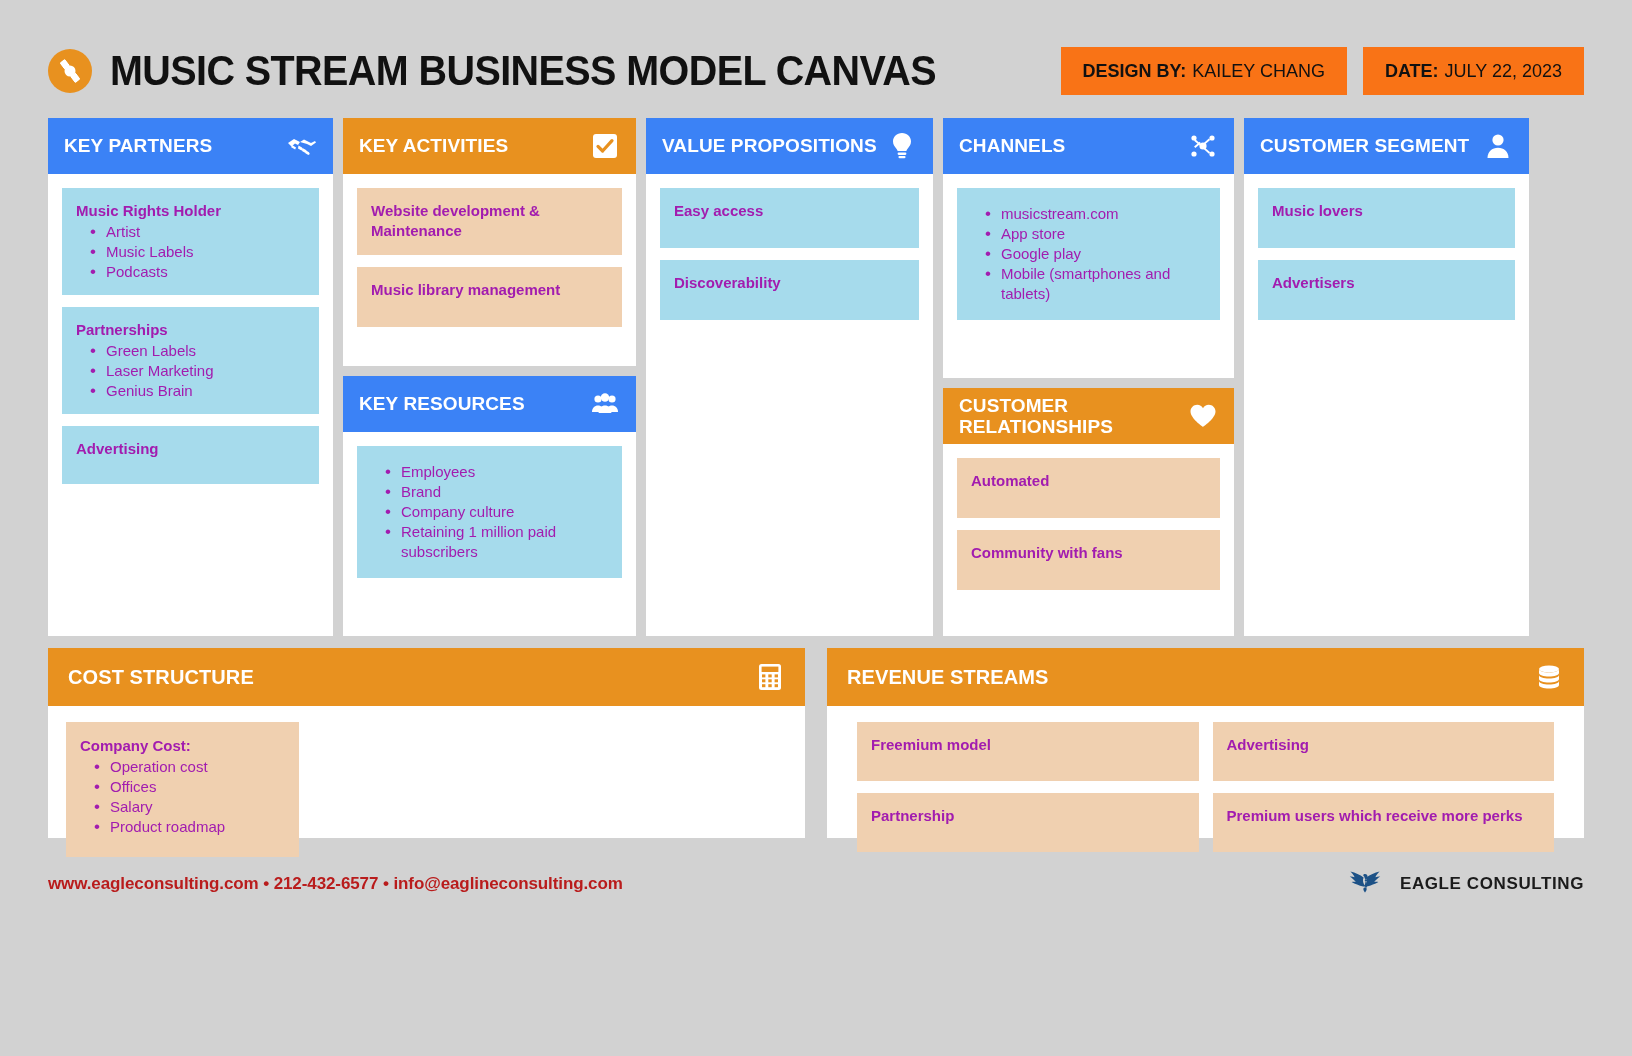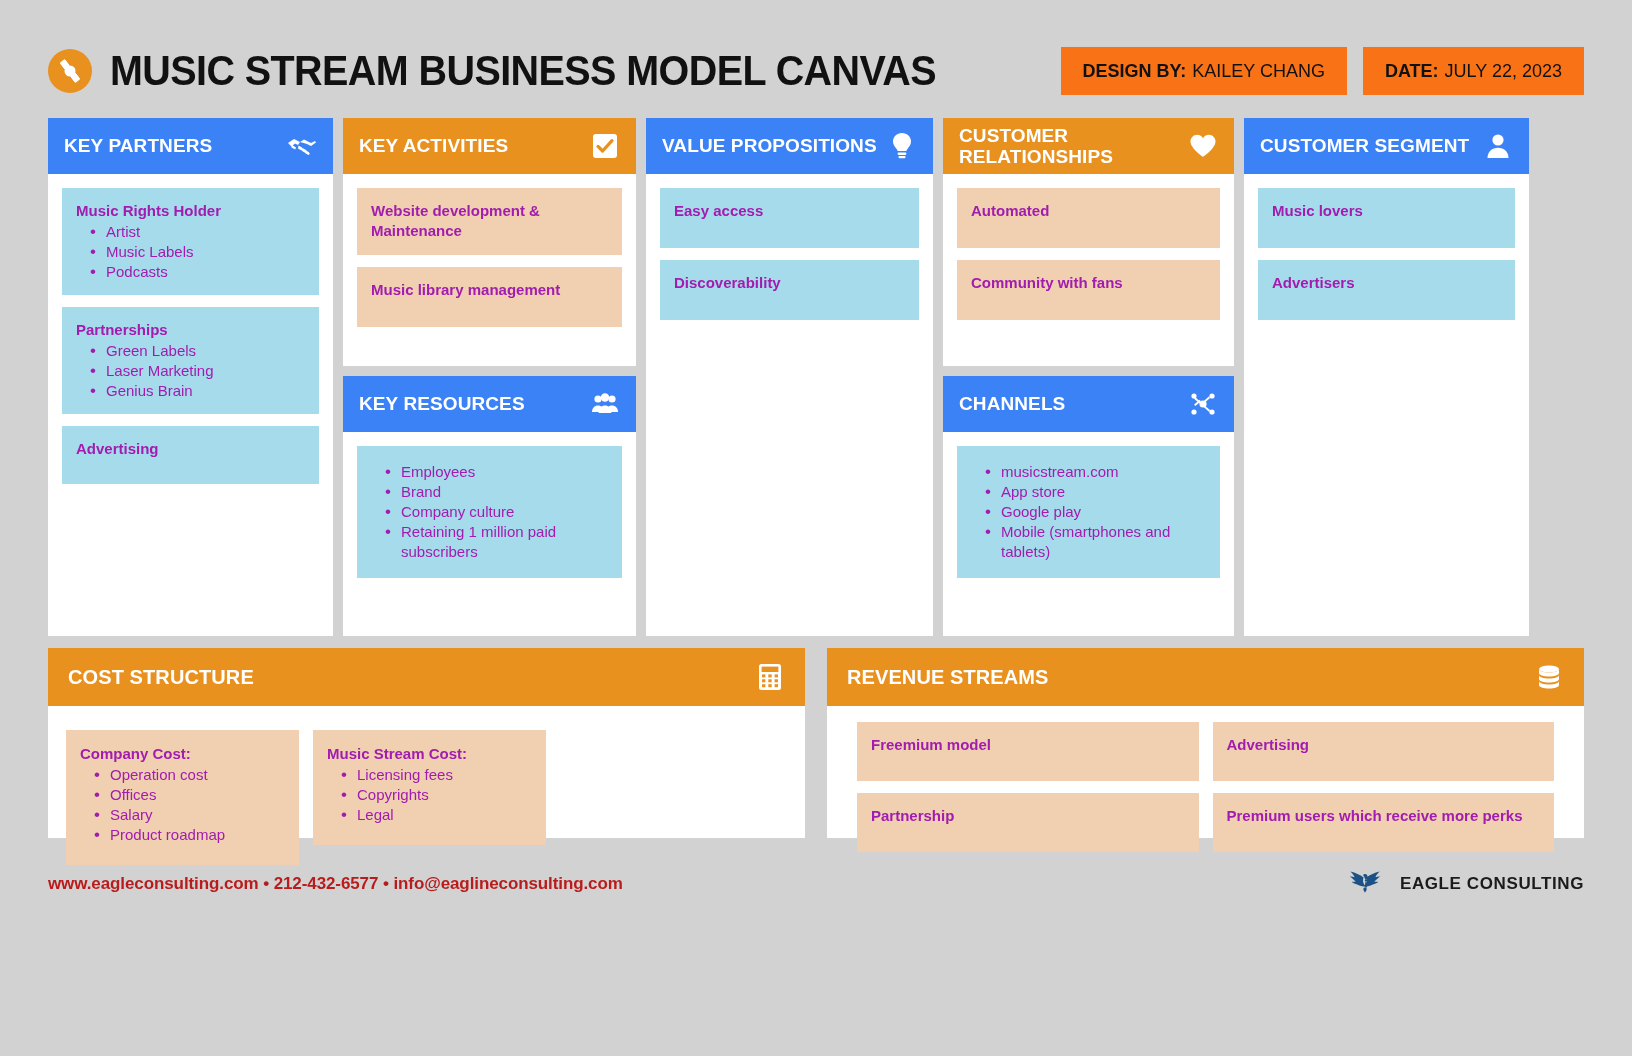--- a/index.html
+++ b/index.html
@@ -173,21 +173,21 @@
     margin-top: 12px;
     height: 190px;
   }
   .bottom .panel { flex: 1 1 0; }
   .bottom .panel-head { height: 58px; padding: 0 20px; }
   .bottom .panel-head .ttl { font-size: 20px; }
 
   .cost-body {
     display: flex;
     gap: 14px;
-    padding: 24px 18px;
+    padding: 16px 18px;
     align-items: flex-start;
     flex: 1 1 auto;
   }
   .cost-body .card { width: 233px; padding: 14px 14px 20px 14px; }
 
   .rev-body {
     display: grid;
     grid-template-columns: 1fr 1fr;
     gap: 12px 14px;
     padding: 16px 30px;
@@ -349,39 +349,20 @@
             <div class="hd">Easy access</div>
           </div>
           <div class="card blue h-md">
             <div class="hd">Discoverability</div>
           </div>
         </div>
       </div>
     </div>
 
     <div class="col col-4">
-      <div class="panel" style="height:248px;">
-        <div class="panel-head orange">
-          <span class="ttl" style="max-width:190px;display:inline-block;">CUSTOMER RELATIONSHIPS</span>
-          <span class="ico">
-            <svg width="28" height="26" viewBox="0 0 28 26" fill="#ffffff">
-              <path d="M14 24 C14 24 1.5 15.6 1.5 8.6 C1.5 4.6 4.6 1.8 8.2 1.8 C10.8 1.8 12.9 3.3 14 5.2 C15.1 3.3 17.2 1.8 19.8 1.8 C23.4 1.8 26.5 4.6 26.5 8.6 C26.5 15.6 14 24 14 24 z"></path>
-            </svg>
-          </span>
-        </div>
-        <div class="panel-body">
-          <div class="card peach h-md">
-            <div class="hd">Automated</div>
-          </div>
-          <div class="card peach h-md">
-            <div class="hd">Community with fans</div>
-          </div>
-        </div>
-      </div>
-
       <div class="panel grow">
         <div class="panel-head blue">
           <span class="ttl">CHANNELS</span>
           <span class="ico">
             <svg width="28" height="28" viewBox="0 0 28 28" fill="#ffffff">
               <circle cx="14" cy="14" r="3.6"></circle>
               <circle cx="5" cy="6" r="2.6"></circle>
               <circle cx="23" cy="6" r="2.6"></circle>
               <circle cx="5" cy="22" r="2.6"></circle>
               <circle cx="23" cy="22" r="2.6"></circle>
@@ -393,20 +374,39 @@
           </span>
         </div>
         <div class="panel-body">
           <div class="card blue only-list">
             <ul>
               <li>musicstream.com</li>
               <li>App store</li>
               <li>Google play</li>
               <li>Mobile (smartphones and tablets)</li>
             </ul>
+          </div>
+        </div>
+      </div>
+
+      <div class="panel" style="height:248px;">
+        <div class="panel-head orange">
+          <span class="ttl" style="max-width:190px;display:inline-block;">CUSTOMER RELATIONSHIPS</span>
+          <span class="ico">
+            <svg width="28" height="26" viewBox="0 0 28 26" fill="#ffffff">
+              <path d="M14 24 C14 24 1.5 15.6 1.5 8.6 C1.5 4.6 4.6 1.8 8.2 1.8 C10.8 1.8 12.9 3.3 14 5.2 C15.1 3.3 17.2 1.8 19.8 1.8 C23.4 1.8 26.5 4.6 26.5 8.6 C26.5 15.6 14 24 14 24 z"></path>
+            </svg>
+          </span>
+        </div>
+        <div class="panel-body">
+          <div class="card peach h-md">
+            <div class="hd">Automated</div>
+          </div>
+          <div class="card peach h-md">
+            <div class="hd">Community with fans</div>
           </div>
         </div>
       </div>
     </div>
 
     <div class="col col-5">
       <div class="panel grow">
         <div class="panel-head blue">
           <span class="ttl">CUSTOMER SEGMENT</span>
           <span class="ico">
@@ -453,28 +453,20 @@
       <div class="cost-body">
         <div class="card peach">
           <div class="hd">Company Cost:</div>
           <ul>
             <li>Operation cost</li>
             <li>Offices</li>
             <li>Salary</li>
             <li>Product roadmap</li>
           </ul>
         </div>
-        <div class="card peach">
-          <div class="hd">Music Stream Cost:</div>
-          <ul>
-            <li>Licensing fees</li>
-            <li>Copyrights</li>
-            <li>Legal</li>
-          </ul>
-        </div>
       </div>
     </div>
 
     <div class="panel">
       <div class="panel-head orange">
         <span class="ttl">REVENUE STREAMS</span>
         <span class="ico">
           <svg width="28" height="26" viewBox="0 0 28 26" fill="#ffffff">
             <ellipse cx="14" cy="5" rx="10" ry="3.6"></ellipse>
             <path d="M4 5 v4 c0 2 4.5 3.6 10 3.6 s10-1.6 10-3.6 V5 c0 2-4.5 3.6-10 3.6 S4 7 4 5z"></path>

